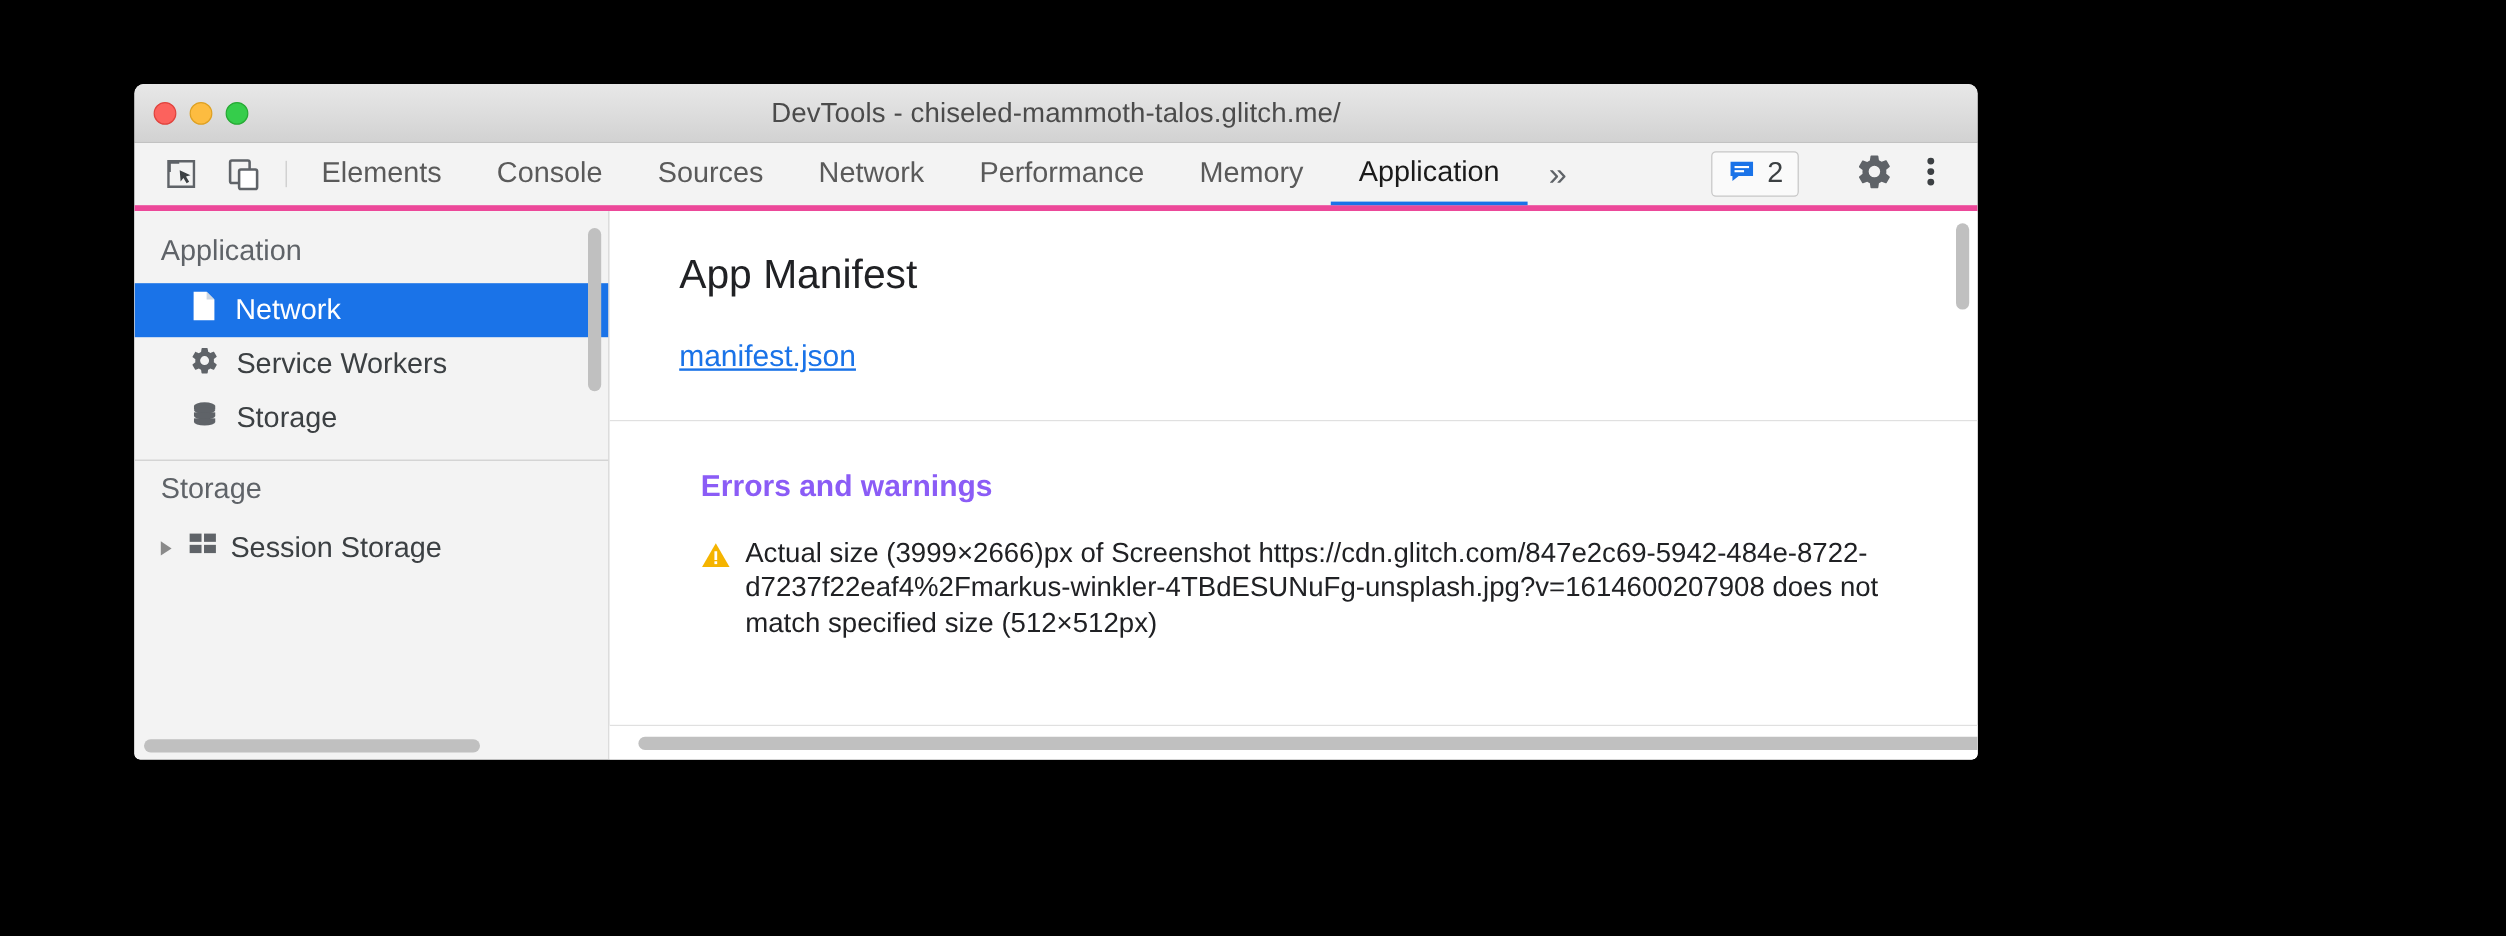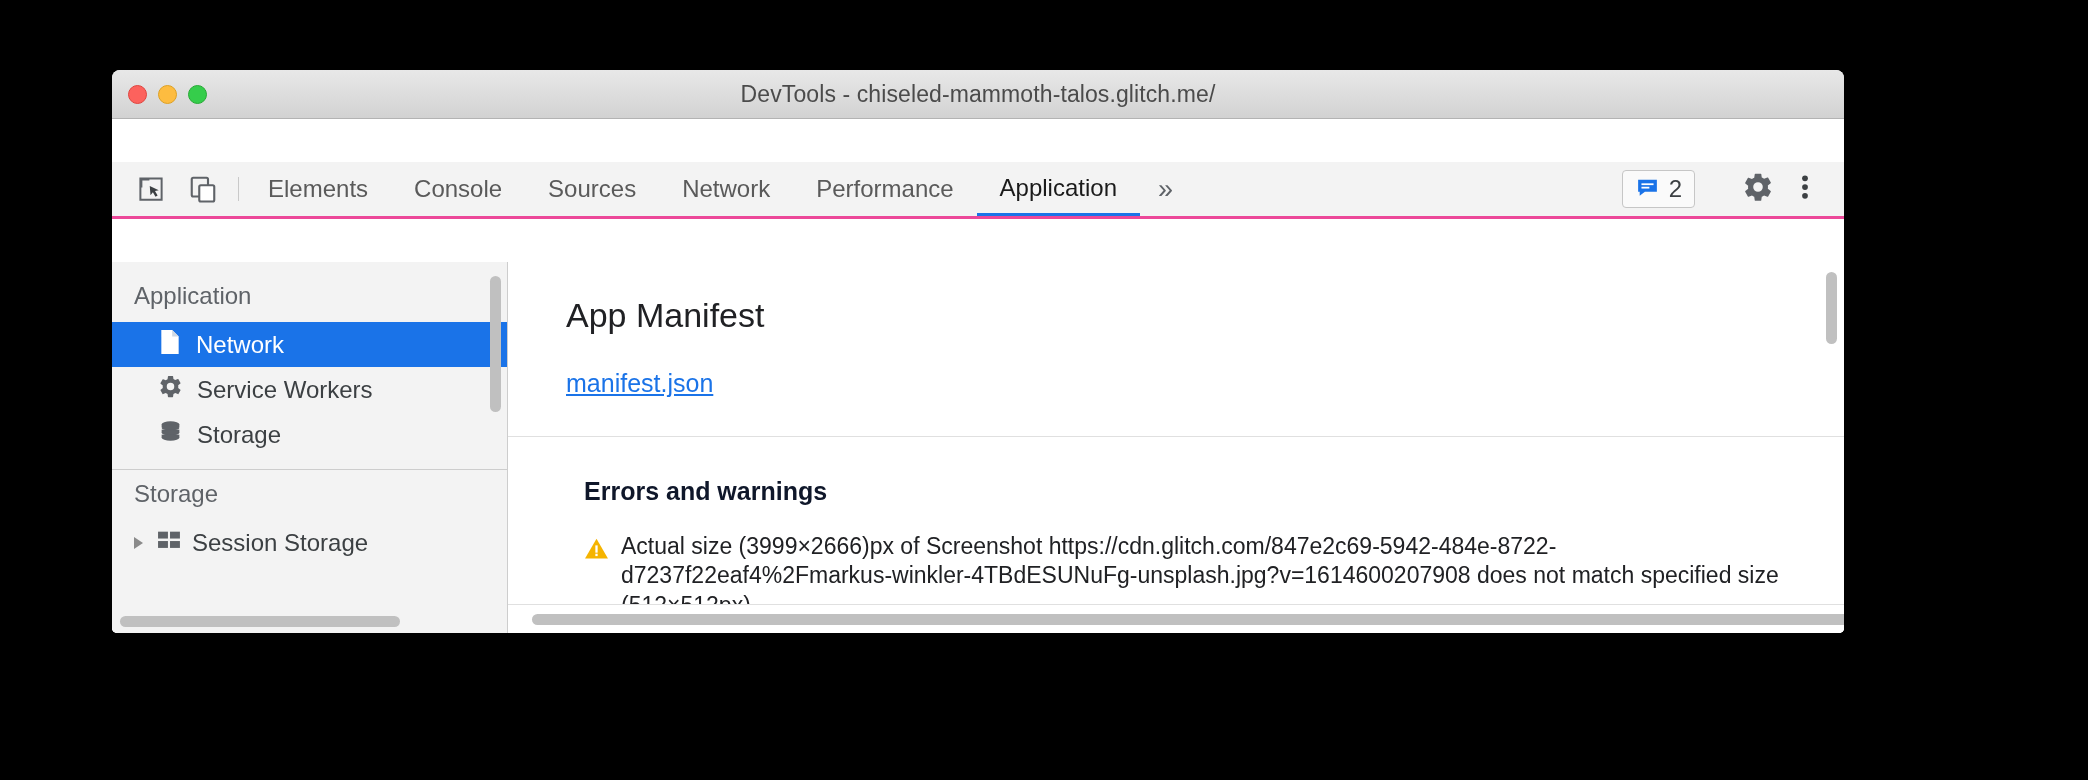--- a/index.html
+++ b/index.html
@@ -17,29 +17,28 @@
     width: 2088px;
     height: 780px;
     background: #000000;
   }
 
   
   #window {
     position: absolute;
     left: 112px;
     top: 70px;
-    width: 1732px;
+    width: 1536px;
     height: 563px;
     background: #ffffff;
     border-radius: 8px 8px 5px 5px;
     box-shadow: 0 0 1px rgba(0,0,0,0.45);
     overflow: hidden;
     display: flex;
     flex-direction: column;
-    gap: 43px;
   }
 
   
   .titlebar {
     position: relative;
     height: 48px;
     flex: 0 0 48px;
     background: linear-gradient(to bottom, #e8e8e8 0%, #dcdcdc 55%, #d2d2d2 100%);
     border-bottom: 1px solid #b3b3b3;
     display: flex;
@@ -71,21 +70,21 @@
     color: #4b4b4b;
     letter-spacing: 0.1px;
     font-family: "Liberation Sans", sans-serif;
   }
 
   
   .tabstrip {
     flex: 0 0 57px;
     height: 57px;
     background: #f3f3f3;
-    border-bottom: 3px solid #ec4899;
+    border-bottom: 5px solid #ec4899;
     display: flex;
     align-items: stretch;
     padding: 0;
     box-sizing: border-box;
   }
   .tool-icons {
     display: flex;
     align-items: center;
     padding: 0 12px 0 22px;
     gap: 18px;
@@ -257,21 +256,21 @@
     font-weight: normal;
   }
   .link {
     font-size: 25px;
     color: #1a73e8;
     text-decoration: underline;
   }
   .h2 {
     font-size: 25px;
     font-weight: bold;
-    color: #0f172a;
+    color: #8b5cf6;
     margin: 6px 0 26px 18px;
   }
   .warn-row {
     display: flex;
     align-items: flex-start;
     margin-left: 18px;
   }
   .warn-icon {
     flex: 0 0 auto;
     margin: 5px 12px 0 0;
@@ -344,20 +343,21 @@
         </div>
       </div>
       <div class="vdivider"></div>
 
       <div class="tabs">
         <div class="tab">Elements</div>
         <div class="tab">Console</div>
         <div class="tab">Sources</div>
         <div class="tab">Network</div>
         <div class="tab">Performance</div>
+        <div class="tab">Memory</div>
         <div class="tab active">Application</div>
         <div class="tab chevrons">»</div>
       </div>
 
       <div class="right-cluster">
         <div class="msg-pill">
           <span>
             <svg width="25" height="25" viewBox="0 0 24 24">
               <path d="M3 4.5h18v11.5H9.5L4.5 20v-4H3z" fill="#1a73e8"></path>
               <rect x="6.2" y="8" width="11.6" height="1.7" fill="#ffffff"></rect>

